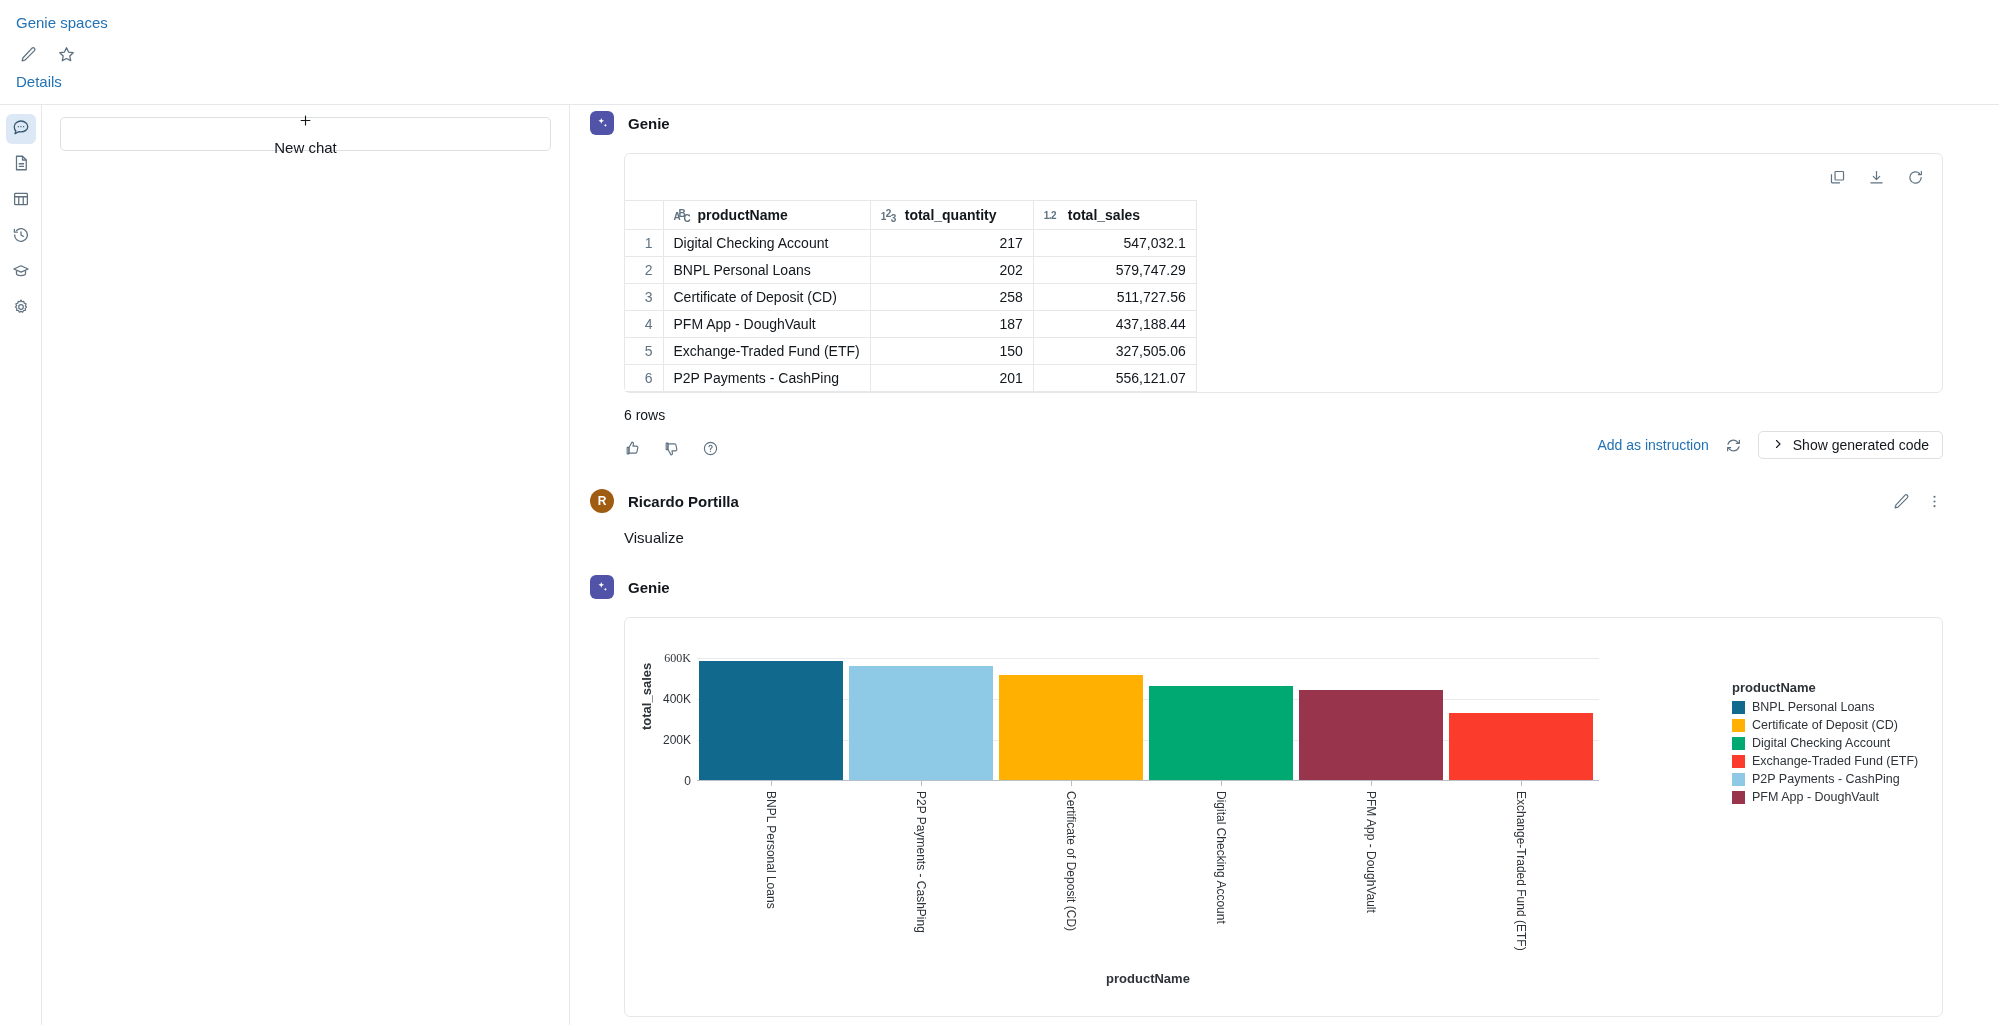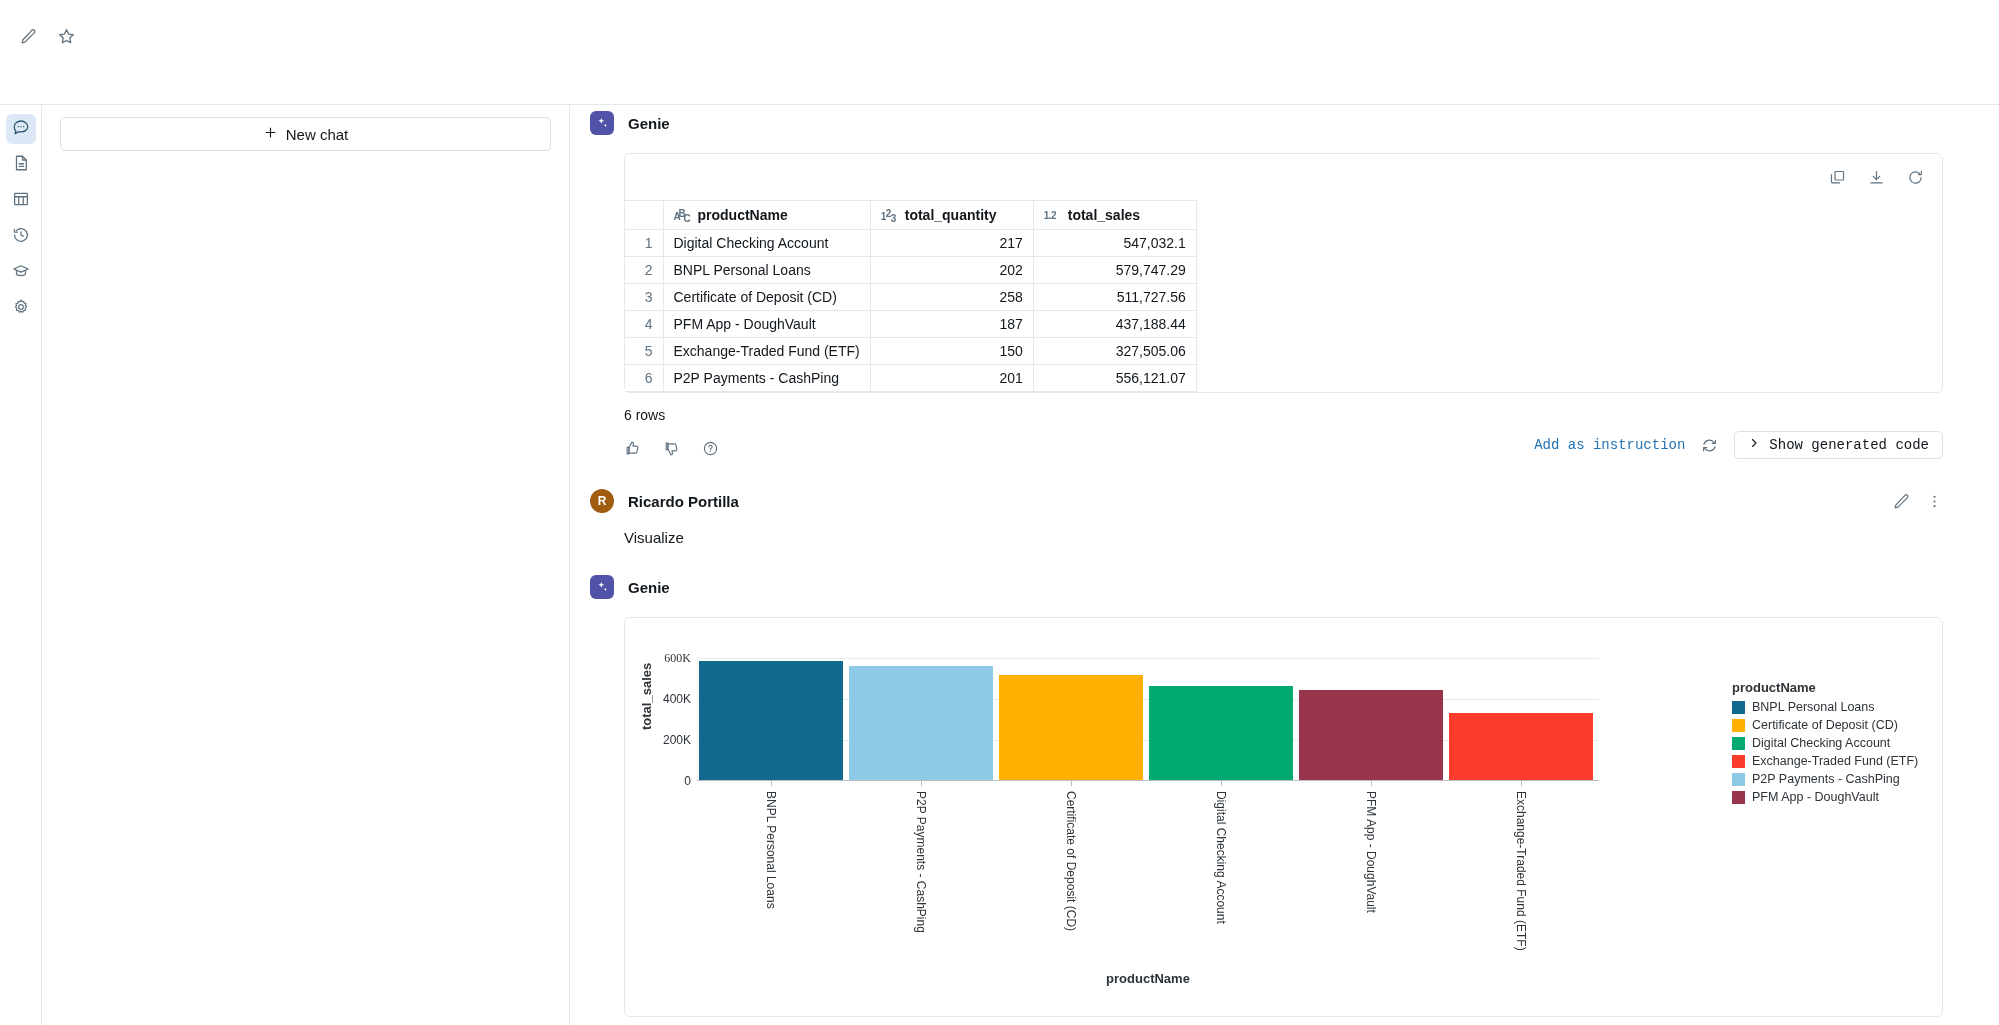--- a/index.html
+++ b/index.html
@@ -39,21 +39,21 @@
   .rail-item.active { background: #dce8f5; color: #31576f; }
 
   
   .chatpanel {
     position: absolute; left: 42px; top: 105px; width: 528px; height: 920px;
     background: #fff; border-right: 1px solid #e4e8ea; padding: 12px 18px 0 18px;
   }
   .new-chat {
     width: 100%; height: 34px; border: 1px solid #dce0e3; border-radius: 5px;
     background: #fff; display: flex; align-items: center; justify-content: center; gap: 8px;
-    font-size: 15px; color: #11171c; cursor: pointer; font-family: inherit;
+    font-size: 15px; color: #11171c; cursor: pointer; font-family: inherit; flex-direction: column;
   }
   .chat-hist-item {
     margin-top: 26px; font-size: 15px; font-weight: 700; color: #11171c;
     cursor: pointer; line-height: 20px;
   }
 
   
   .convo {
     position: absolute; left: 570px; top: 105px; right: 0; height: 920px;
     overflow: hidden; padding: 0 56px 0 20px;
@@ -94,21 +94,21 @@
   .col-name { width: 190px; text-align: left; }
   .col-num  { width: 163px; text-align: right; }
   .thcell { display: flex; align-items: center; gap: 7px; }
   .type-ico { font-size: 10px; color: #5f7281; letter-spacing: -0.5px; font-weight: 600;
               position: relative; width: 17px; height: 14px; display:inline-block; }
   .type-ico i { font-style: normal; position: absolute; }
   .rows-count { margin: 14px 0 0 34px; font-size: 14px; color: #11171c; }
 
   .action-row {
     margin: 10px 0 0 34px; display: flex; align-items: center;
-    position: relative; height: 30px; font-family: Liberation Mono, monospace;
+    position: relative; height: 30px;
   }
   .fb-icons { display: flex; gap: 22px; align-items: center; color: #5f7281; }
   .fb-icons span { cursor: pointer; display: flex; }
   .right-actions {
     position: absolute; right: 0; top: -2px; display: flex; align-items: center; gap: 16px;
   }
   .link-action { font-size: 14px; color: #2272b4; cursor: pointer; }
   .ghost-btn {
     height: 28px; border: 1px solid #dce0e3; border-radius: 5px; background: #fff;
     display: flex; align-items: center; gap: 9px; padding: 0 13px;
@@ -153,32 +153,34 @@
   .legend-item { display: flex; align-items: center; gap: 7px; margin-bottom: 4px; }
   .legend-sw { width: 13px; height: 13px; flex: 0 0 13px; }
   .legend-lbl { font-size: 12.5px; color: #2d3338; white-space: nowrap; }
 </style>
 </head>
 <body>
 
 <div class="app">
 
   <div class="header">
+    <div class="breadcrumb">Genie spaces</div>
     <div class="title-row">
       <span class="icon-btn">
         <svg width="17" height="17" viewBox="0 0 24 24" fill="none" stroke="currentColor" stroke-width="1.8" stroke-linecap="round" stroke-linejoin="round">
             <path d="M17 3a2.5 2.5 0 0 1 3.5 3.5L7 20l-4 1 1-4Z"></path>
           </svg>
       </span>
       <span class="icon-btn">
         <svg width="19" height="19" viewBox="0 0 24 24" fill="none" stroke="currentColor" stroke-width="1.7" stroke-linejoin="round">
             <path d="M12 3.5l2.6 5.4 5.9.85-4.3 4.15 1.05 5.9L12 17.05 6.75 19.8l1.05-5.9L3.5 9.75l5.9-.85Z"></path>
           </svg>
       </span>
     </div>
+    <div class="details-link">Details</div>
     <div class="header-rule"></div>
   </div>
 
   <div class="rail">
     <div class="rail-item active">
       <span>
         <svg width="18" height="18" viewBox="0 0 24 24" fill="none" stroke="currentColor" stroke-width="1.7" stroke-linejoin="round">
             <path d="M21 11.5c0 4-4 7-9 7a10.7 10.7 0 0 1-2.6-.3L4 21l1.2-3.6C3.8 16.1 3 13.9 3 11.5c0-4 4-7.5 9-7.5s9 3.5 9 7.5Z"></path>
             <circle cx="8.5" cy="11.5" r=".9" fill="currentColor" stroke="none"></circle>
             <circle cx="12" cy="11.5" r=".9" fill="currentColor" stroke="none"></circle>

